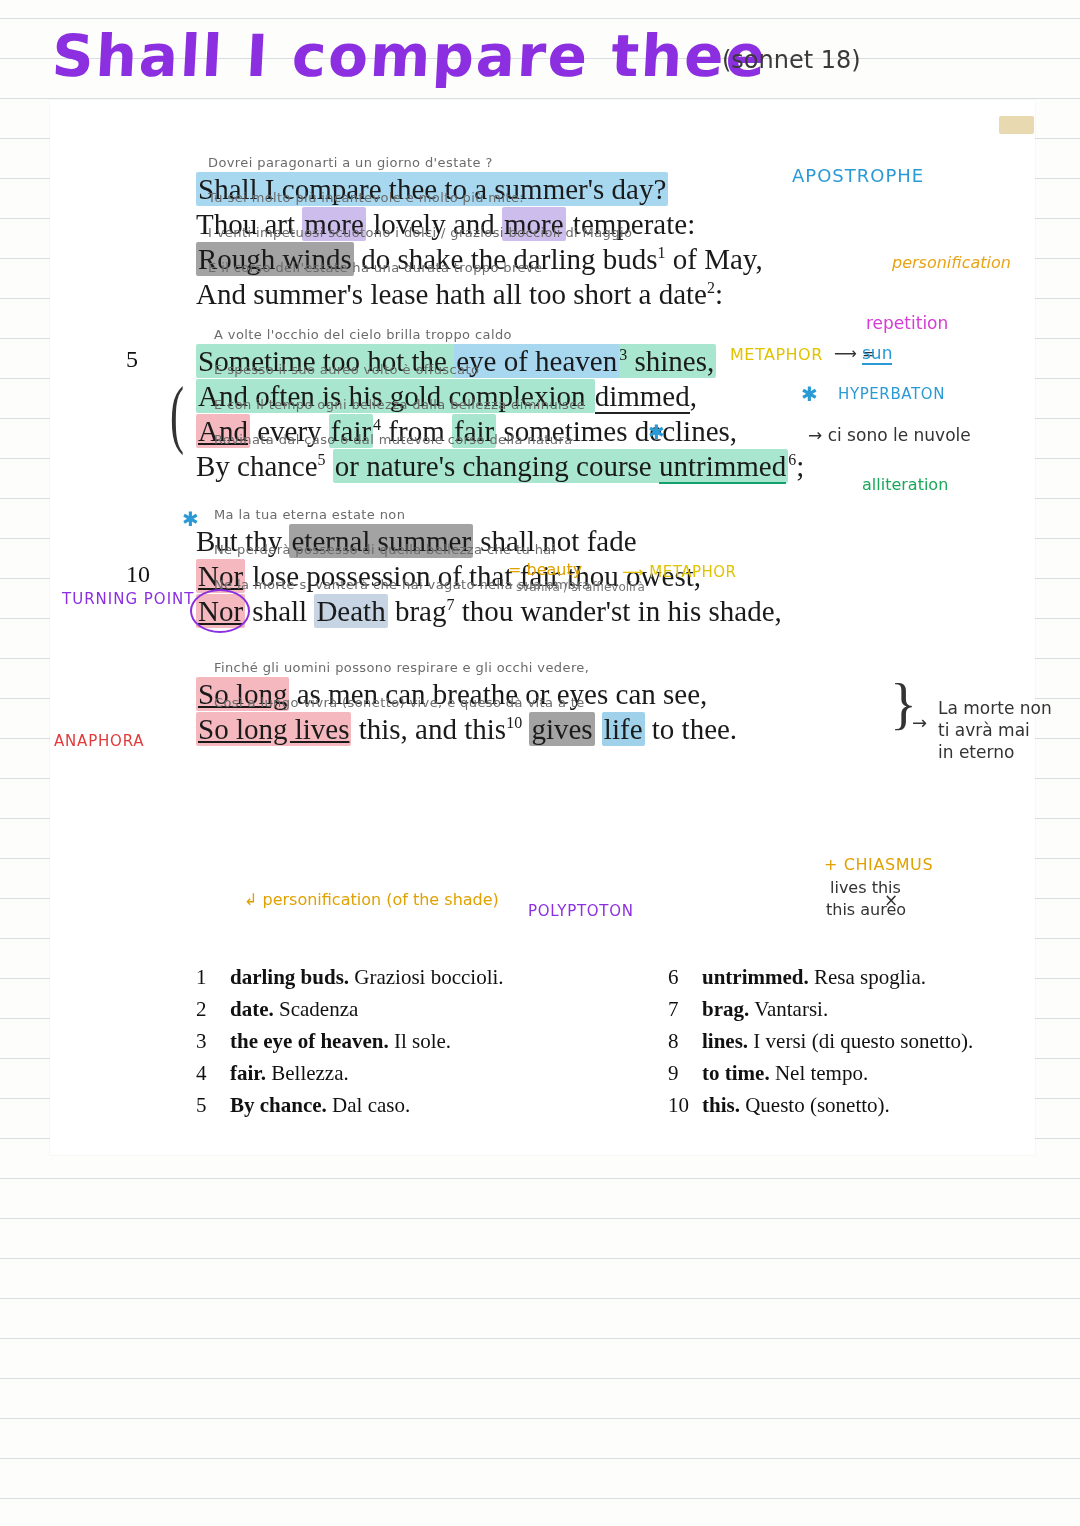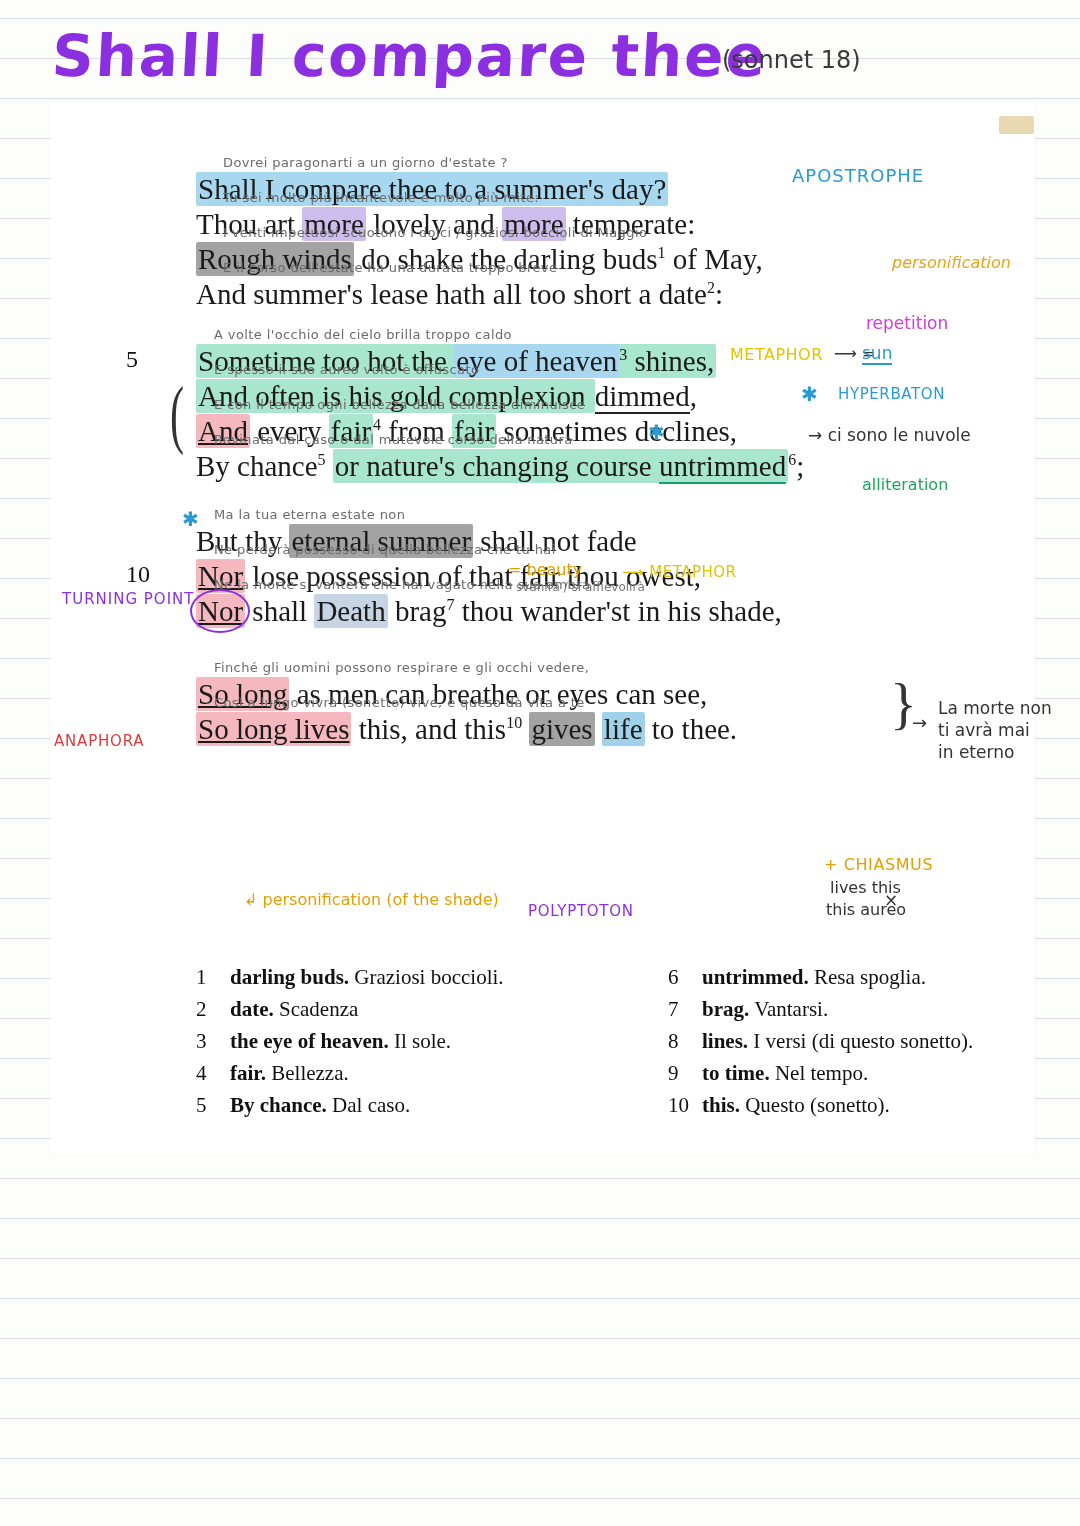--- a/index.html
+++ b/index.html
@@ -34,21 +34,21 @@
 
   
   .poem{position:absolute;left:196px;top:160px;width:790px;z-index:3;}
   .line{position:relative;height:35px;margin-bottom:0;}
   .verse{
     font-family:"Liberation Serif", serif;
     font-size:29px;color:#1a1a1a;white-space:nowrap;
     position:absolute;left:0;top:13px;
   }
   .gloss{
-    position:absolute;left:27px;top:-5px;
+    position:absolute;left:12px;top:-5px;
     font-family:"DejaVu Sans", sans-serif;
     font-size:13px;color:#6b6b6b;white-space:nowrap;
     letter-spacing:.4px;
   }
   .gloss.g2{left:18px;}
   .num{
     position:absolute;left:-70px;top:14px;
     font-family:"Liberation Serif", serif;font-size:24px;color:#111;
   }
   

